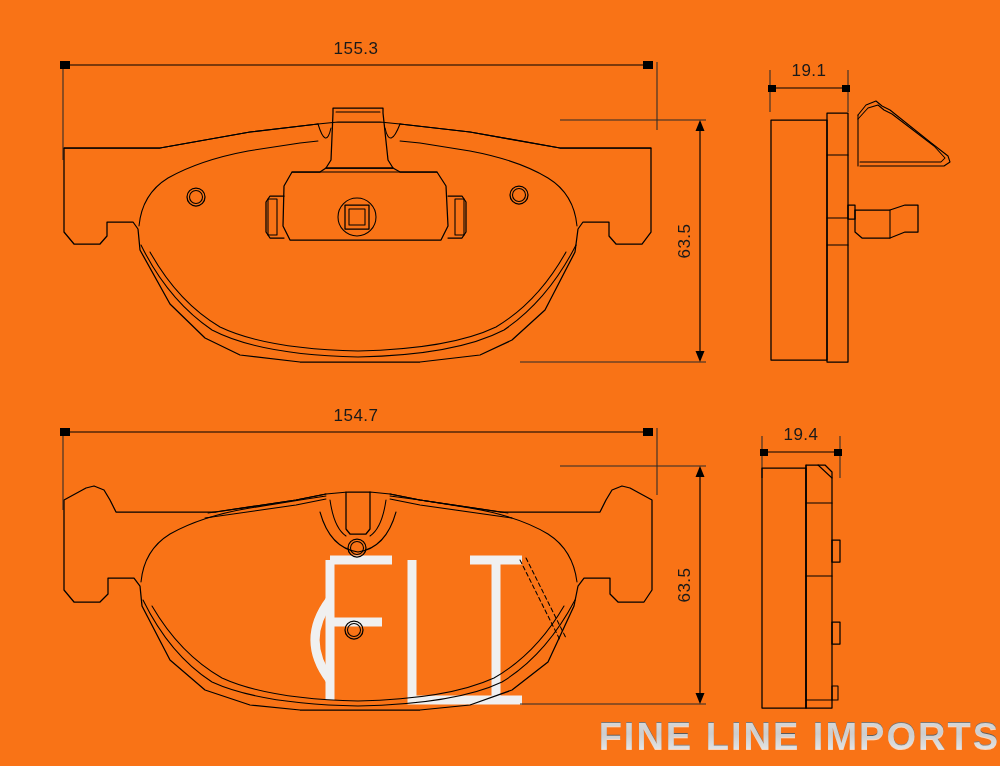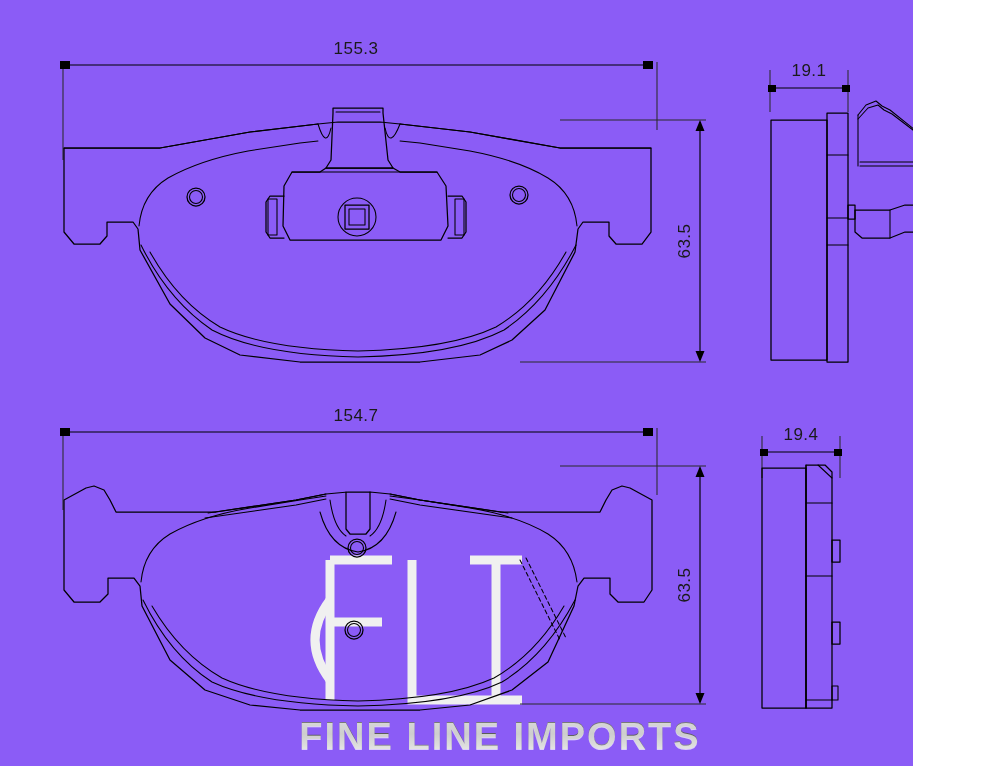--- a/index.html
+++ b/index.html
@@ -6,23 +6,23 @@
   html, body {
     margin: 0;
     padding: 0;
     background: #ffffff;
   }
   body {
     font-family: "Liberation Sans", sans-serif;
   }
   #sheet {
     position: relative;
-    width: 913px;
+    width: 1000px;
     height: 766px;
-    background: #8b5cf6;
+    background: #f97316;
     overflow: hidden;
   }
   #drawing {
     position: absolute;
     left: 0;
     top: 0;
     width: 1000px;
     height: 766px;
   }
   .dim-text {
@@ -70,21 +70,21 @@
     stroke: #f0f0f0;
     stroke-width: 9;
     stroke-linejoin: miter;
     stroke-linecap: butt;
   }
   #brand {
     position: absolute;
     left: 0;
     width: 1000px;
     top: 714px;
-    text-align: center;
+    text-align: right;
     font-family: "Liberation Sans", sans-serif;
     font-size: 38px;
     font-weight: bold;
     letter-spacing: 2px;
     line-height: 44px;
     color: #6e6e6e;
     background: linear-gradient(180deg, #909090 0%, #5a5a5a 45%, #8e8e8e 72%, #d8d8d8 100%);
     -webkit-background-clip: text;
     background-clip: text;
     -webkit-text-fill-color: transparent;

